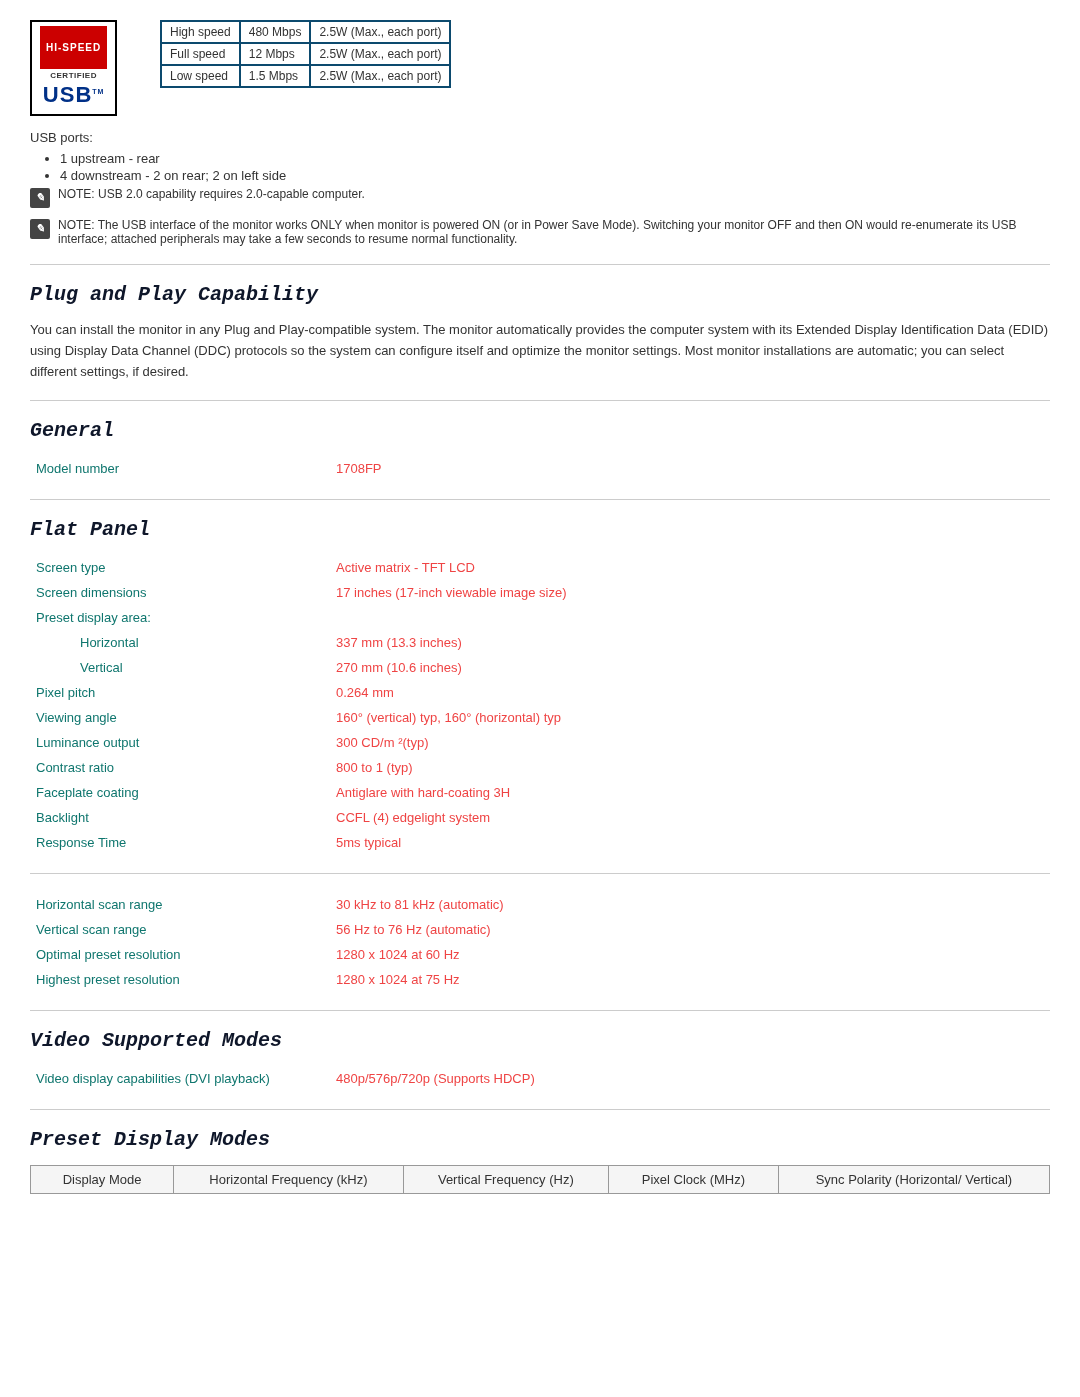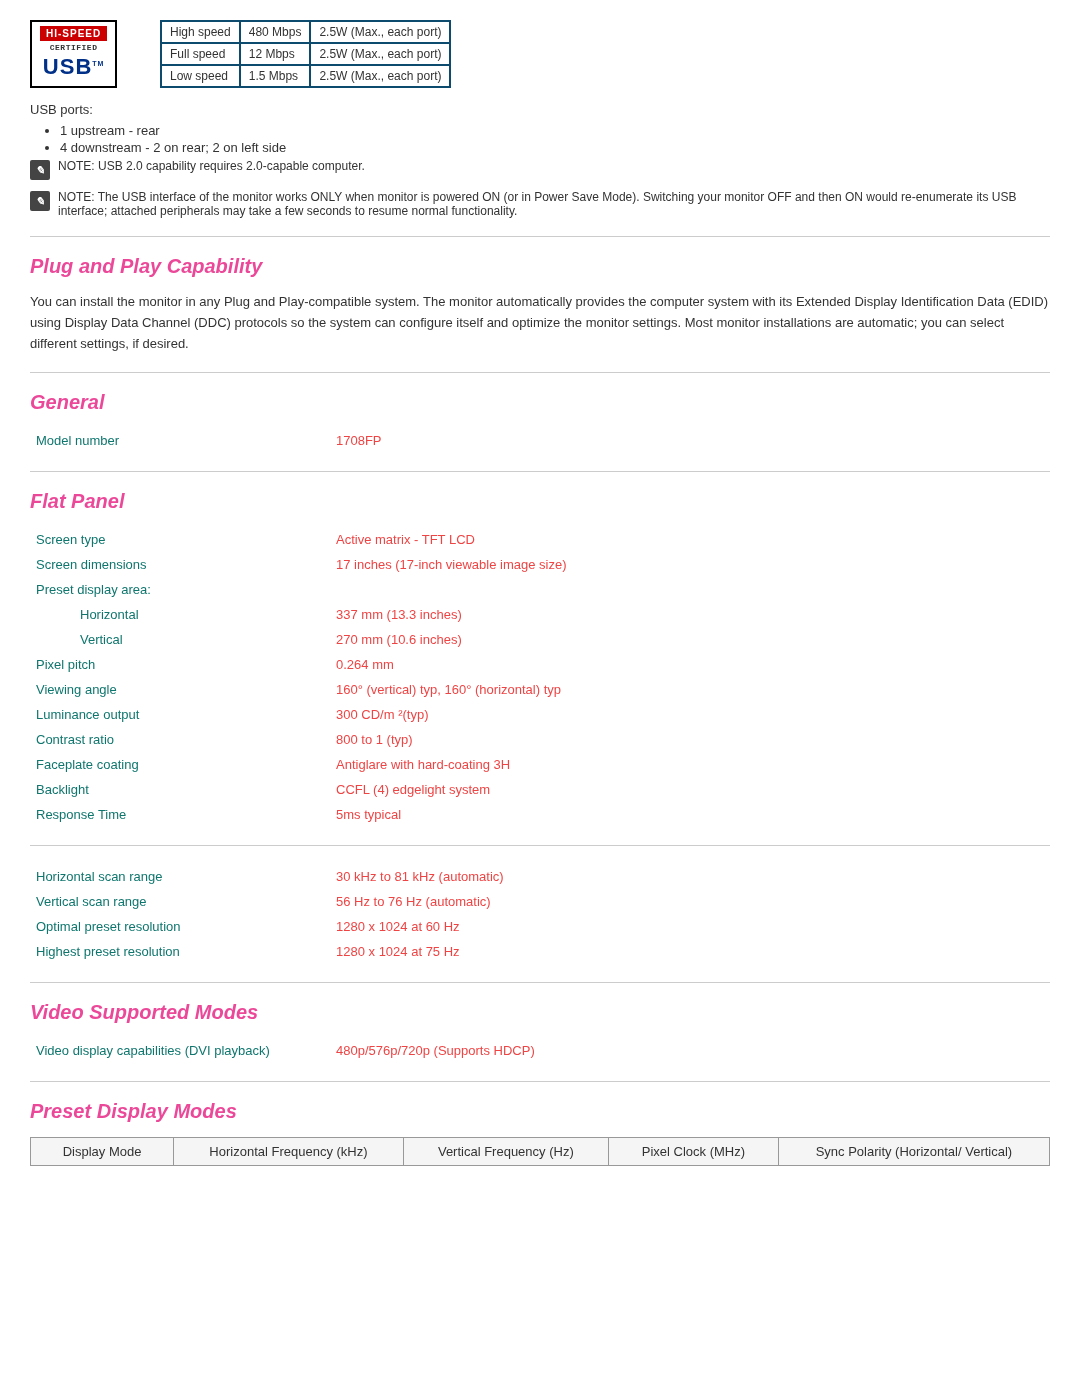--- a/index.html
+++ b/index.html
@@ -29,32 +29,31 @@
       padding: 4px 8px;
       font-size: 11px;
       font-weight: bold;
       line-height: 1.3;
     }
     .hi-speed-bar {
       background: #cc0000;
       color: #fff;
       font-size: 10px;
       font-weight: bold;
-      padding: 1px 6px;
+      padding: 15px 6px;
       letter-spacing: 1px;
       width: 100%;
       text-align: center;
       margin-bottom: 2px;
     }
     .certified-text {
       font-size: 8px;
       font-weight: bold;
       letter-spacing: 0.5px;
       color: #333;
-      font-family: Liberation Mono, monospace;
     }
     .usb-text-big {
       font-size: 22px;
       font-weight: 900;
       color: #003087;
       letter-spacing: 1px;
     }
     .tm-sup {
       font-size: 7px;
       vertical-align: super;
@@ -105,23 +104,23 @@
       margin-top: 1px;
     }
     .section-divider {
       border: none;
       border-top: 1px solid #ccc;
       margin: 18px 0;
     }
     .section-title {
       font-size: 20px;
       font-weight: bold;
-      color: #ec4899;
+      color: #0f172a;
       margin-bottom: 14px;
-      font-family: Liberation Sans, sans-serif;
+      font-family: Liberation Mono, monospace;
       font-style: italic;
     }
     .section-desc {
       font-size: 13px;
       line-height: 1.6;
       margin-bottom: 10px;
     }
     .spec-table {
       width: 100%;
       border-collapse: collapse;

